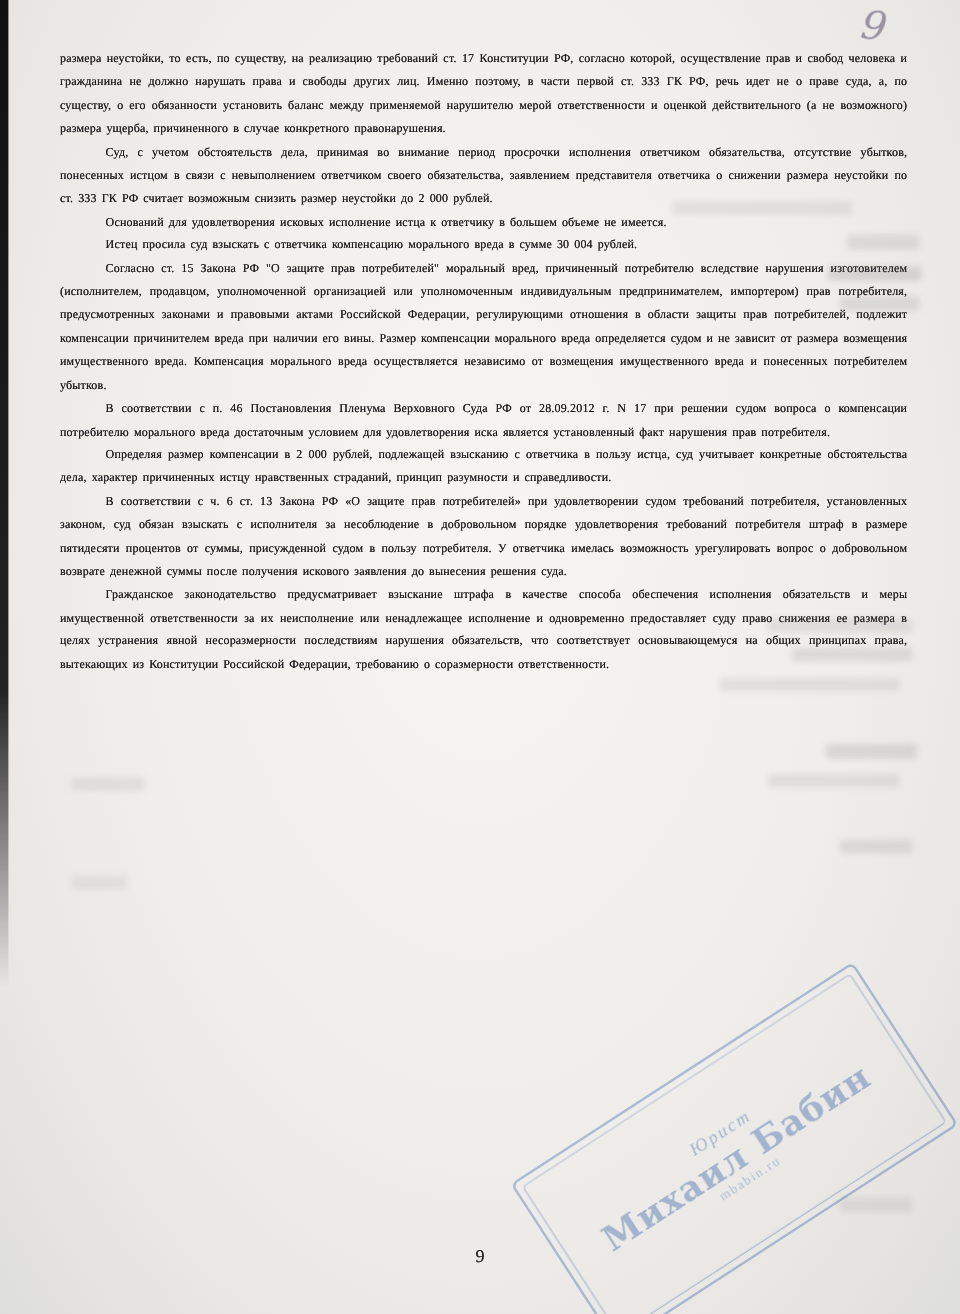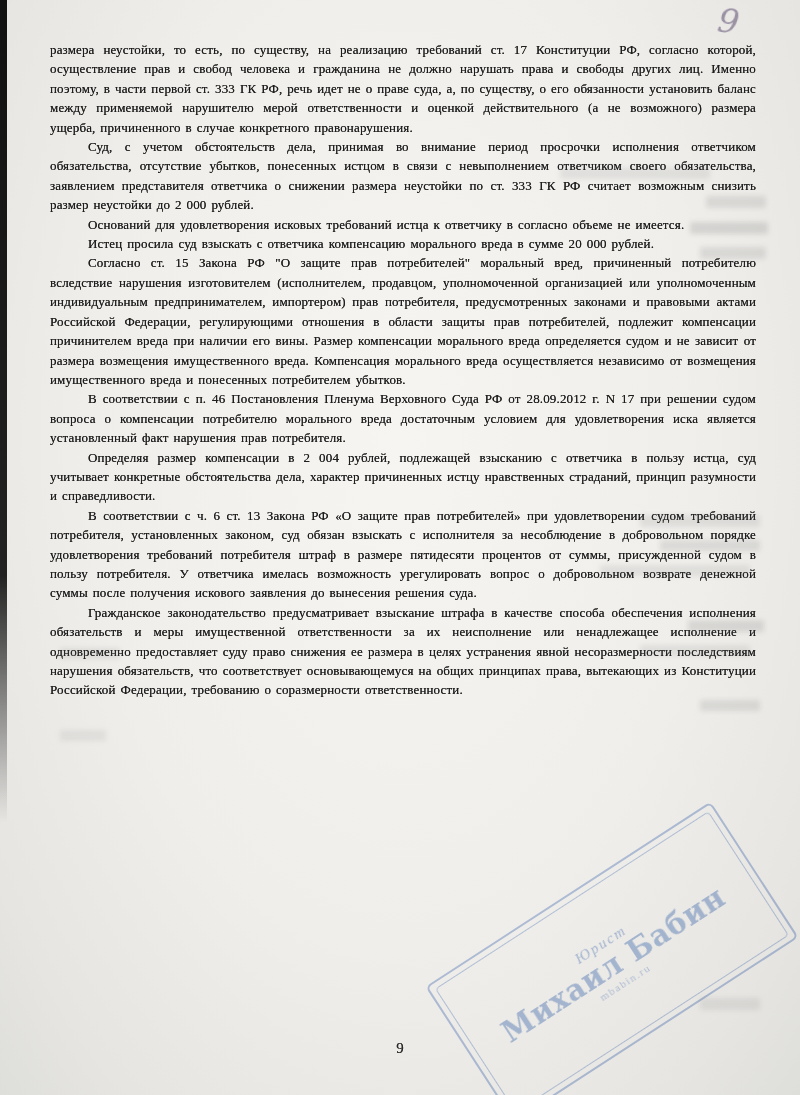--- a/index.html
+++ b/index.html
@@ -18,21 +18,21 @@
   }
   
   .edge-strip{
     position:absolute;left:0;top:0;width:7px;height:822px;
     background:linear-gradient(to bottom,#111 0%,#222 70%,rgba(34,34,34,0) 100%);
     filter:blur(.4px);
   }
   .text-block{
     position:absolute;left:50px;top:40px;width:706px;
     color:#1e1e1e;
-    font-size:13px;line-height:19.4px;
+    font-size:10px;line-height:19.4px;
     text-align:justify;
     letter-spacing:.15px;
     word-spacing:1.5px;
     text-shadow:0 0 .45px rgba(20,20,20,.85);
   }
   .text-block p{margin:0;text-indent:38px;}
   .text-block p.no-indent{text-indent:0;}
   
   .handwritten-number{
     position:absolute;left:718px;top:2px;
@@ -106,25 +106,25 @@
 
 <div class="scan-page">
 
   <div class="edge-strip"></div>
 
   <span class="handwritten-number">9</span>
 
   <div class="text-block">
     <p class="no-indent">размера неустойки, то есть, по существу, на реализацию требований ст. 17 Конституции РФ, согласно которой, осуществление прав и свобод человека и гражданина не должно нарушать права и свободы других лиц. Именно поэтому, в части первой ст. 333 ГК РФ, речь идет не о праве суда, а, по существу, о его обязанности установить баланс между применяемой нарушителю мерой ответственности и оценкой действительного (а не возможного) размера ущерба, причиненного в случае конкретного правонарушения.</p>
     <p>Суд, с учетом обстоятельств дела, принимая во внимание период просрочки исполнения ответчиком обязательства, отсутствие убытков, понесенных истцом в связи с невыполнением ответчиком своего обязательства, заявлением представителя ответчика о снижении размера неустойки по ст. 333 ГК РФ считает возможным снизить размер неустойки до 2 000 рублей.</p>
-    <p>Оснований для удовлетворения исковых требований истца к ответчику в согласно объеме не имеется.</p>
-    <p>Истец просила суд взыскать с ответчика компенсацию морального вреда в сумме 20 000 рублей.</p>
+    <p>Оснований для удовлетворения исковых исполнение истца к ответчику в большем объеме не имеется.</p>
+    <p>Истец просила суд взыскать с ответчика компенсацию морального вреда в сумме 30 004 рублей.</p>
     <p>Согласно ст. 15 Закона РФ "О защите прав потребителей" моральный вред, причиненный потребителю вследствие нарушения изготовителем (исполнителем, продавцом, уполномоченной организацией или уполномоченным индивидуальным предпринимателем, импортером) прав потребителя, предусмотренных законами и правовыми актами Российской Федерации, регулирующими отношения в области защиты прав потребителей, подлежит компенсации причинителем вреда при наличии его вины. Размер компенсации морального вреда определяется судом и не зависит от размера возмещения имущественного вреда. Компенсация морального вреда осуществляется независимо от возмещения имущественного вреда и понесенных потребителем убытков.</p>
     <p>В соответствии с п. 46 Постановления Пленума Верховного Суда РФ от 28.09.2012 г. N 17 при решении судом вопроса о компенсации потребителю морального вреда достаточным условием для удовлетворения иска является установленный факт нарушения прав потребителя.</p>
-    <p>Определяя размер компенсации в 2 004 рублей, подлежащей взысканию с ответчика в пользу истца, суд учитывает конкретные обстоятельства дела, характер причиненных истцу нравственных страданий, принцип разумности и справедливости.</p>
+    <p>Определяя размер компенсации в 2 000 рублей, подлежащей взысканию с ответчика в пользу истца, суд учитывает конкретные обстоятельства дела, характер причиненных истцу нравственных страданий, принцип разумности и справедливости.</p>
     <p>В соответствии с ч. 6 ст. 13 Закона РФ «О защите прав потребителей» при удовлетворении судом требований потребителя, установленных законом, суд обязан взыскать с исполнителя за несоблюдение в добровольном порядке удовлетворения требований потребителя штраф в размере пятидесяти процентов от суммы, присужденной судом в пользу потребителя. У ответчика имелась возможность урегулировать вопрос о добровольном возврате денежной суммы после получения искового заявления до вынесения решения суда.</p>
     <p>Гражданское законодательство предусматривает взыскание штрафа в качестве способа обеспечения исполнения обязательств и меры имущественной ответственности за их неисполнение или ненадлежащее исполнение и одновременно предоставляет суду право снижения ее размера в целях устранения явной несоразмерности последствиям нарушения обязательств, что соответствует основывающемуся на общих принципах права, вытекающих из Конституции Российской Федерации, требованию о соразмерности ответственности.</p>
   </div>
 
   <div class="ghost g1"></div>
   <div class="ghost g2"></div>
   <div class="ghost g3"></div>
   <div class="ghost g4"></div>
   <div class="ghost g5"></div>
   <div class="ghost g6"></div>

